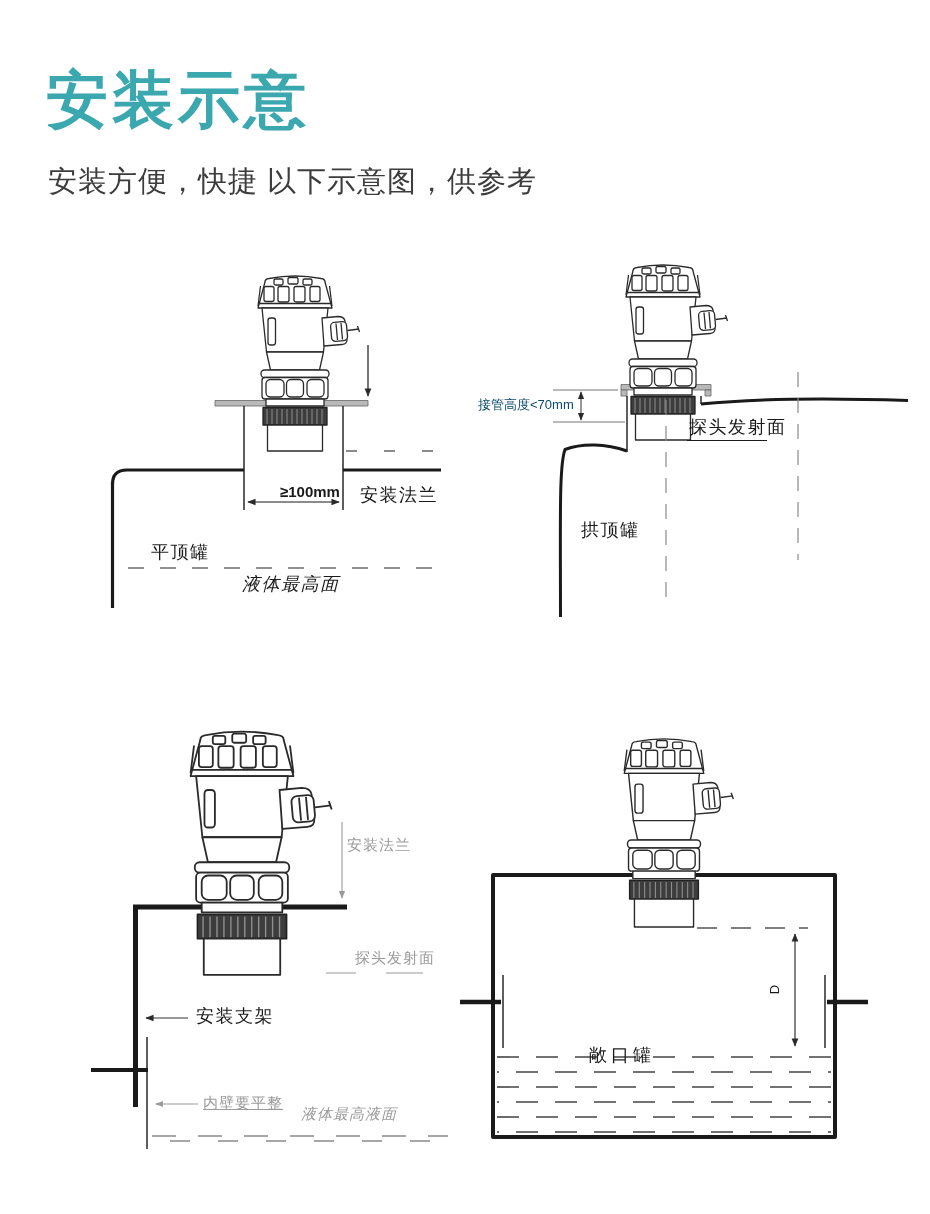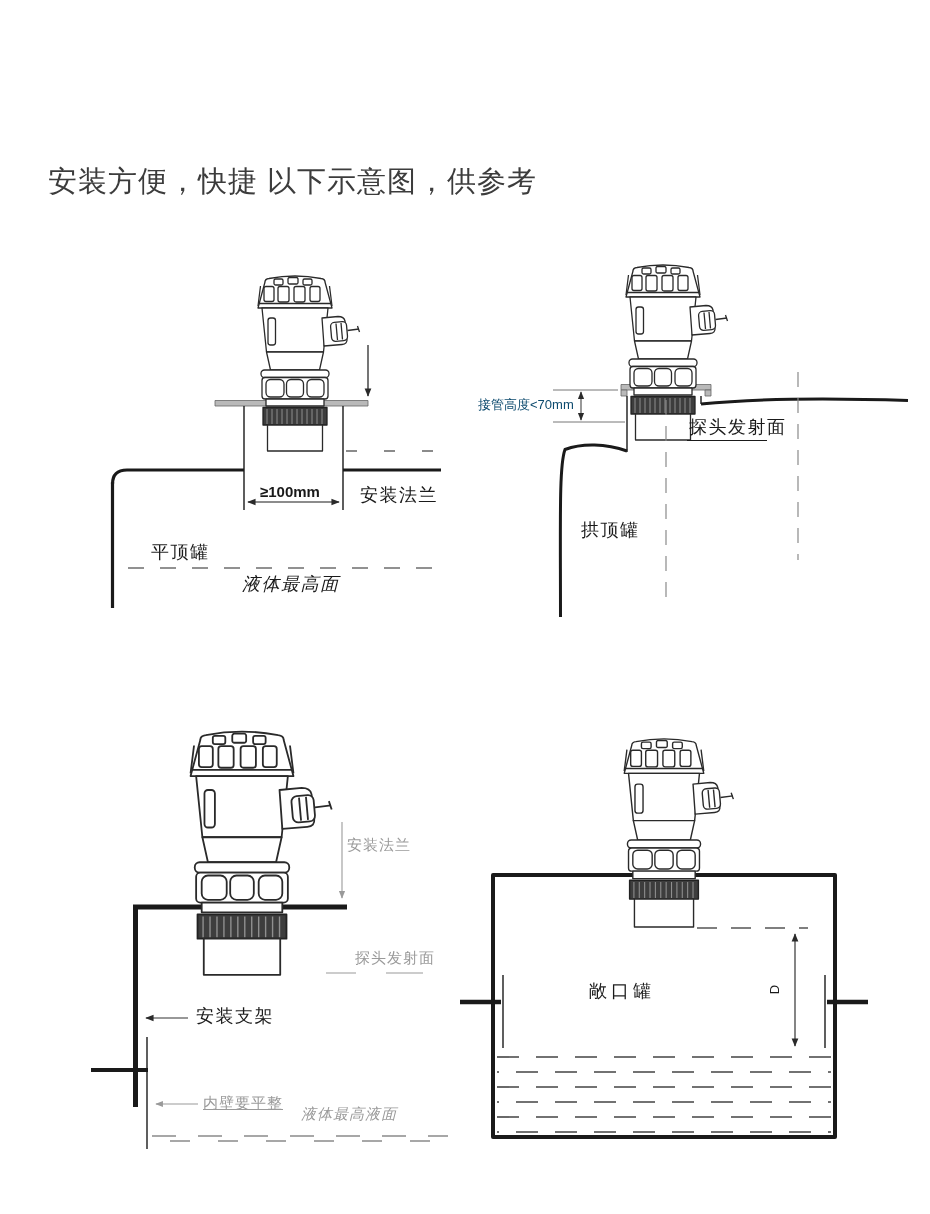--- a/index.html
+++ b/index.html
@@ -21,20 +21,21 @@
   .lbl.small-dark { color:#0c4a6e; font-size:13px; letter-spacing:0; }
   .lbl.dim { font-size:15px; font-weight:600; letter-spacing:0; }
   .lbl.rot { transform:rotate(-90deg); transform-origin:center; font-size:13px; letter-spacing:0; }
   .lbl.wide { letter-spacing:4px; }
 </style>
 </head>
 <body>
 
 <div class="page">
 
+  <div class="title">安装示意</div>
   <div class="subtitle">安装方便，快捷 以下示意图，供参考</div>
 
   <svg class="art" width="930" height="1214" viewBox="0 0 930 1214" stroke-linecap="butt" stroke-linejoin="round">
     <defs>
       <marker id="ab" viewBox="0 0 10 10" refX="9" refY="5" markerWidth="9" markerHeight="7" orient="auto-start-reverse">
         <path d="M0,1 L10,5 L0,9 Z" fill="#2a2a2a"></path>
       </marker>
       <marker id="ag" viewBox="0 0 10 10" refX="9" refY="5" markerWidth="9" markerHeight="7" orient="auto-start-reverse">
         <path d="M0,1 L10,5 L0,9 Z" fill="#999999"></path>
       </marker>
@@ -136,30 +137,30 @@
         <line x1="497" y1="1072" x2="831" y2="1072" stroke-dasharray="22 17" stroke-dashoffset="20"></line>
         <line x1="497" y1="1087" x2="831" y2="1087" stroke-dasharray="22 17"></line>
         <line x1="497" y1="1102" x2="831" y2="1102" stroke-dasharray="22 17" stroke-dashoffset="20"></line>
         <line x1="497" y1="1117" x2="831" y2="1117" stroke-dasharray="22 17"></line>
         <line x1="497" y1="1132" x2="831" y2="1132" stroke-dasharray="22 17" stroke-dashoffset="20"></line>
       </g>
     </g>
   </svg>
 
   <div class="lbl" style="left:151px; top:543px;">平顶罐</div>
-  <div class="lbl dim" style="left:260px; top:484px;text-align:center;">≥100mm</div>
+  <div class="lbl dim" style="left:280px; top:484px;text-align:center;">≥100mm</div>
   <div class="lbl" style="left:360px; top:486px;">安装法兰</div>
   <div class="lbl" style="left:242px; top:575px;font-style:italic;">液体最高面</div>
 
   <div class="lbl small-dark" style="left:478px; top:398px;">接管高度&lt;70mm</div>
   <div class="lbl" style="left:689px; top:418px;">探头发射面</div>
   <div class="lbl" style="left:581px; top:514px;margin-top:7px;">拱顶罐</div>
 
   <div class="lbl gray" style="left:347px; top:837px;">安装法兰</div>
   <div class="lbl gray" style="left:355px; top:950px;">探头发射面</div>
   <div class="lbl" style="left:196px; top:1007px;">安装支架</div>
   <div class="lbl gray" style="left:203px; top:1095px;text-decoration:underline;">内壁要平整</div>
   <div class="lbl gray" style="left:301px; top:1106px;font-style:italic;">液体最高液面</div>
 
-  <div class="lbl wide" style="left:557px; top:982px;padding-left:32px;">敞口罐</div>
+  <div class="lbl wide" style="left:557px; top:1046px;padding-left:32px;">敞口罐</div>
   <div class="lbl rot" style="left:770px; top:983px;">D</div>
 
 </div>
 
 </body></html>

